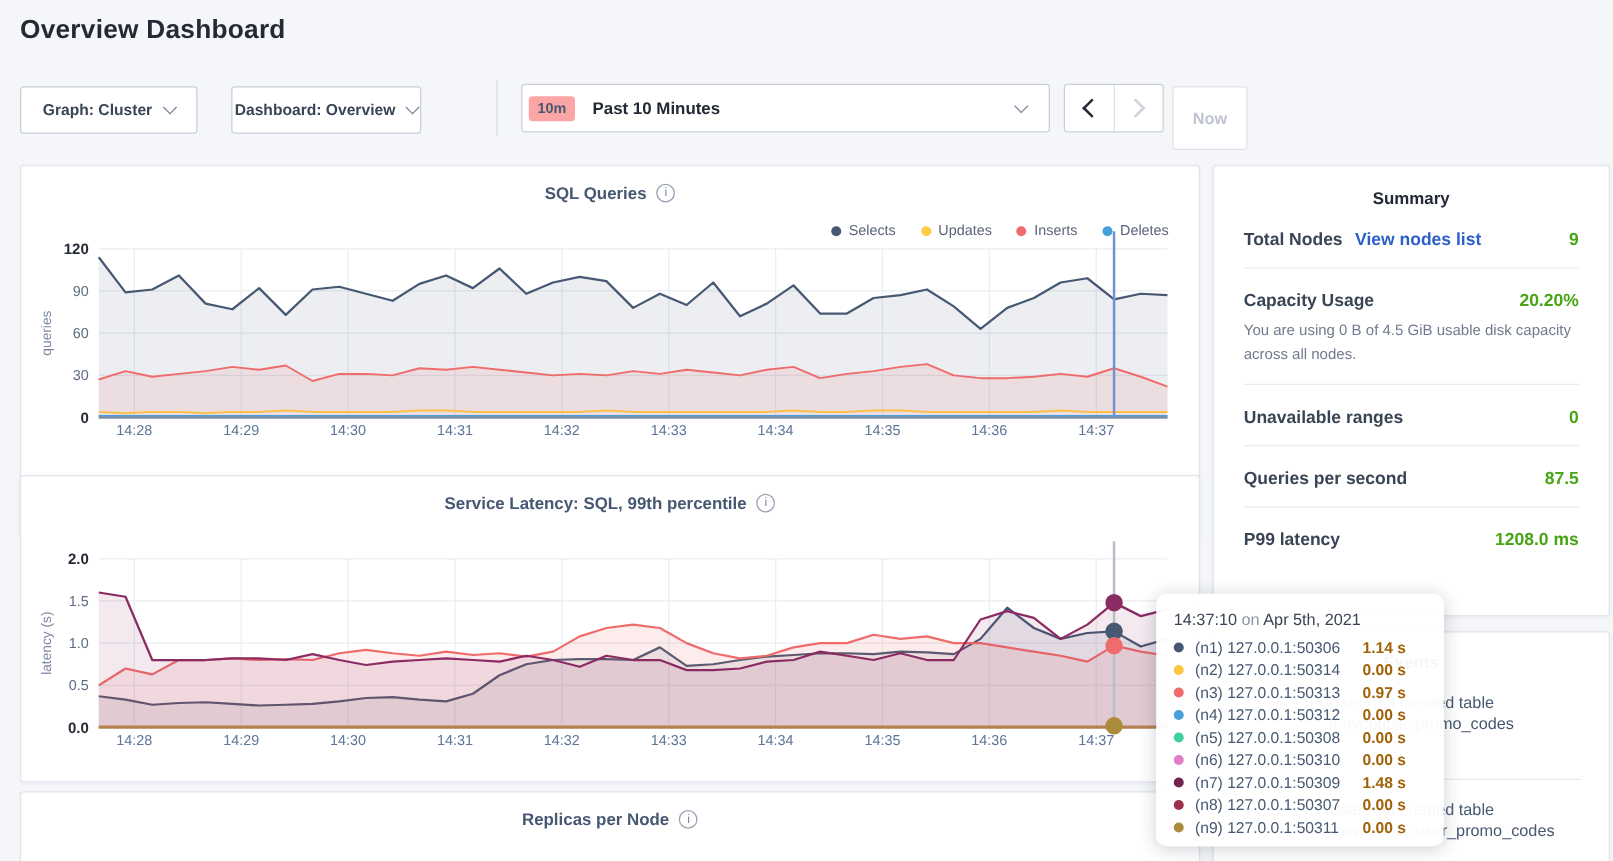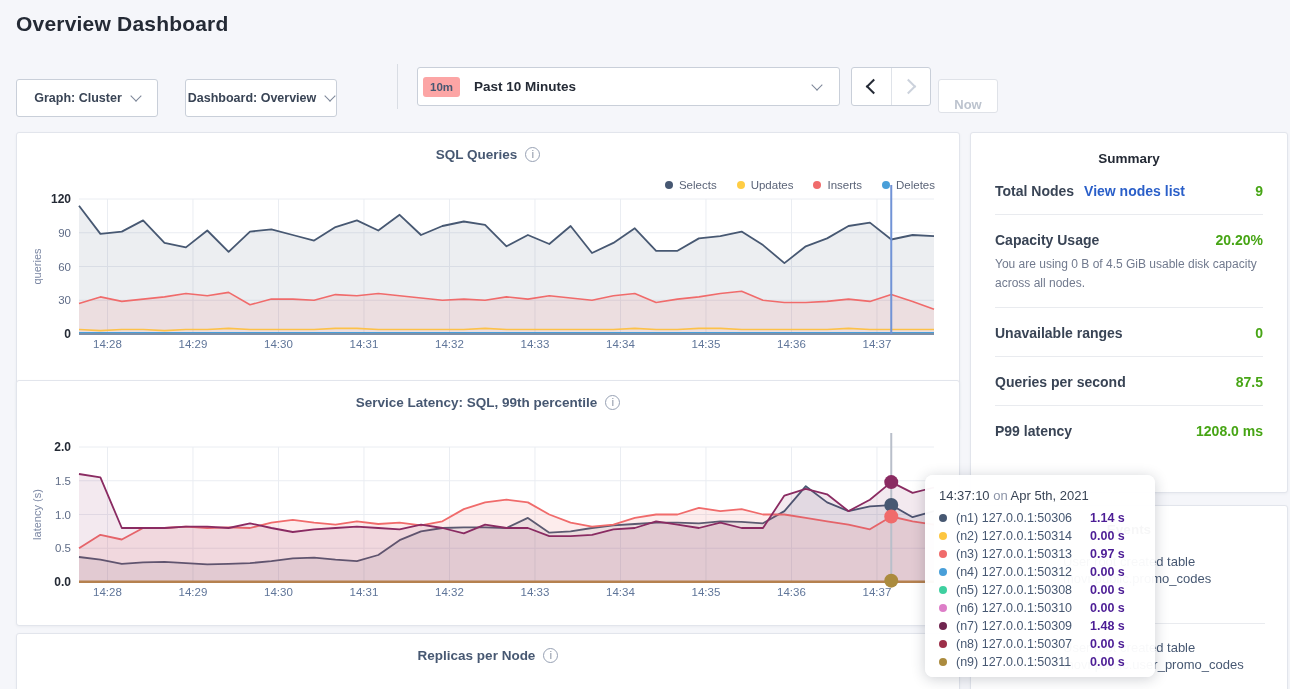--- a/index.html
+++ b/index.html
@@ -9,21 +9,21 @@
     font-family:"Liberation Sans", sans-serif;
     color:#242a35;
   }
   .page{position:relative;width:1290px;height:689px;}
   .page-title{
     position:absolute;left:16px;top:12px;
     font-size:21px;font-weight:700;color:#242a35;letter-spacing:.2px;
   }
   
   .btn{
-    position:absolute;top:79px;height:38px;box-sizing:border-box;
+    position:absolute;top:69px;height:38px;box-sizing:border-box;
     background:#fff;border:1px solid #c9cfd9;border-radius:3px;
     display:flex;align-items:center;justify-content:center;gap:10px;
     font-size:12.5px;font-weight:700;color:#394455;cursor:pointer;
   }
   .chev{width:7px;height:7px;border-right:1.6px solid #7c8698;border-bottom:1.6px solid #7c8698;
     transform:rotate(45deg);margin-top:-4px;}
   .v-divider{position:absolute;left:397px;top:64px;width:1px;height:45px;background:#d9dde4;}
   .time-picker{
     position:absolute;left:417px;top:67px;width:423px;height:39px;box-sizing:border-box;
     background:#fff;border:1px solid #c9cfd9;border-radius:3px;
@@ -36,21 +36,21 @@
   .time-label{margin-left:14px;font-size:13.5px;font-weight:700;color:#242a35;}
   .time-picker .chev{position:absolute;right:18px;}
   .arrow-group{
     position:absolute;left:851px;top:67px;height:39px;width:80px;box-sizing:border-box;
     background:#fff;border:1px solid #c9cfd9;border-radius:3px;display:flex;
   }
   .arrow-btn{width:40px;display:flex;align-items:center;justify-content:center;cursor:pointer;}
   .arrow-btn + .arrow-btn{border-left:1px solid #dfe3e9;}
   .chev-left{width:9px;height:9px;border-left:2.6px solid #242a35;border-bottom:2.6px solid #242a35;transform:rotate(45deg);margin-left:4px;}
   .chev-right{width:9px;height:9px;border-right:2.6px solid #ccd2dc;border-top:2.6px solid #ccd2dc;transform:rotate(45deg);margin-right:4px;}
-  .now-btn{left:938px;width:60px;height:34px;color:#bcc3ce;cursor:default;border-color:#dfe2e8;font-size:13px;align-items:flex-end;}
+  .now-btn{left:938px;width:60px;height:51px;color:#bcc3ce;cursor:default;border-color:#dfe2e8;font-size:13px;}
   
   .card{
     position:absolute;background:#fff;border:1px solid #e2e5ec;border-radius:3px;
     box-shadow:0 1px 3px rgba(40,50,70,.05);box-sizing:border-box;
   }
   #card-sql{left:16px;top:132px;width:944px;height:298px;}
   #card-latency{left:16px;top:380px;width:944px;height:246px;}
   #card-replicas{left:16px;top:633px;width:944px;height:120px;}
   #card-summary{left:970px;top:132px;width:318px;height:361px;}
   #card-events{left:970px;top:505px;width:318px;height:260px;}
@@ -87,21 +87,21 @@
   .tooltip{
     position:absolute;left:925px;top:475px;width:230px;height:202px;box-sizing:border-box;
     background:rgba(255,255,255,.96);border-radius:8px;z-index:10;
     box-shadow:0 2px 14px rgba(30,40,60,.22);padding:13px 14px 10px 14px;
   }
   .tt-header{font-size:13px;color:#394455;margin-bottom:6px;}
   .tt-header .tt-on{color:#8b93a7;}
   .tt-row{display:flex;align-items:center;height:18px;font-size:12.5px;color:#475872;}
   .tt-dot{width:8px;height:8px;border-radius:50%;margin-right:9px;flex:0 0 auto;}
   .tt-node{width:134px;flex:0 0 auto;}
-  .tt-val{font-weight:700;color:#4c1d95;}
+  .tt-val{font-weight:700;color:#a16207;}
 </style>
 </head>
 <body>
 
 <div class="page">
 
   <div class="page-title">Overview Dashboard</div>
 
   <div class="btn" style="left:16px;width:142px;">
     <span>Graph: Cluster</span>

